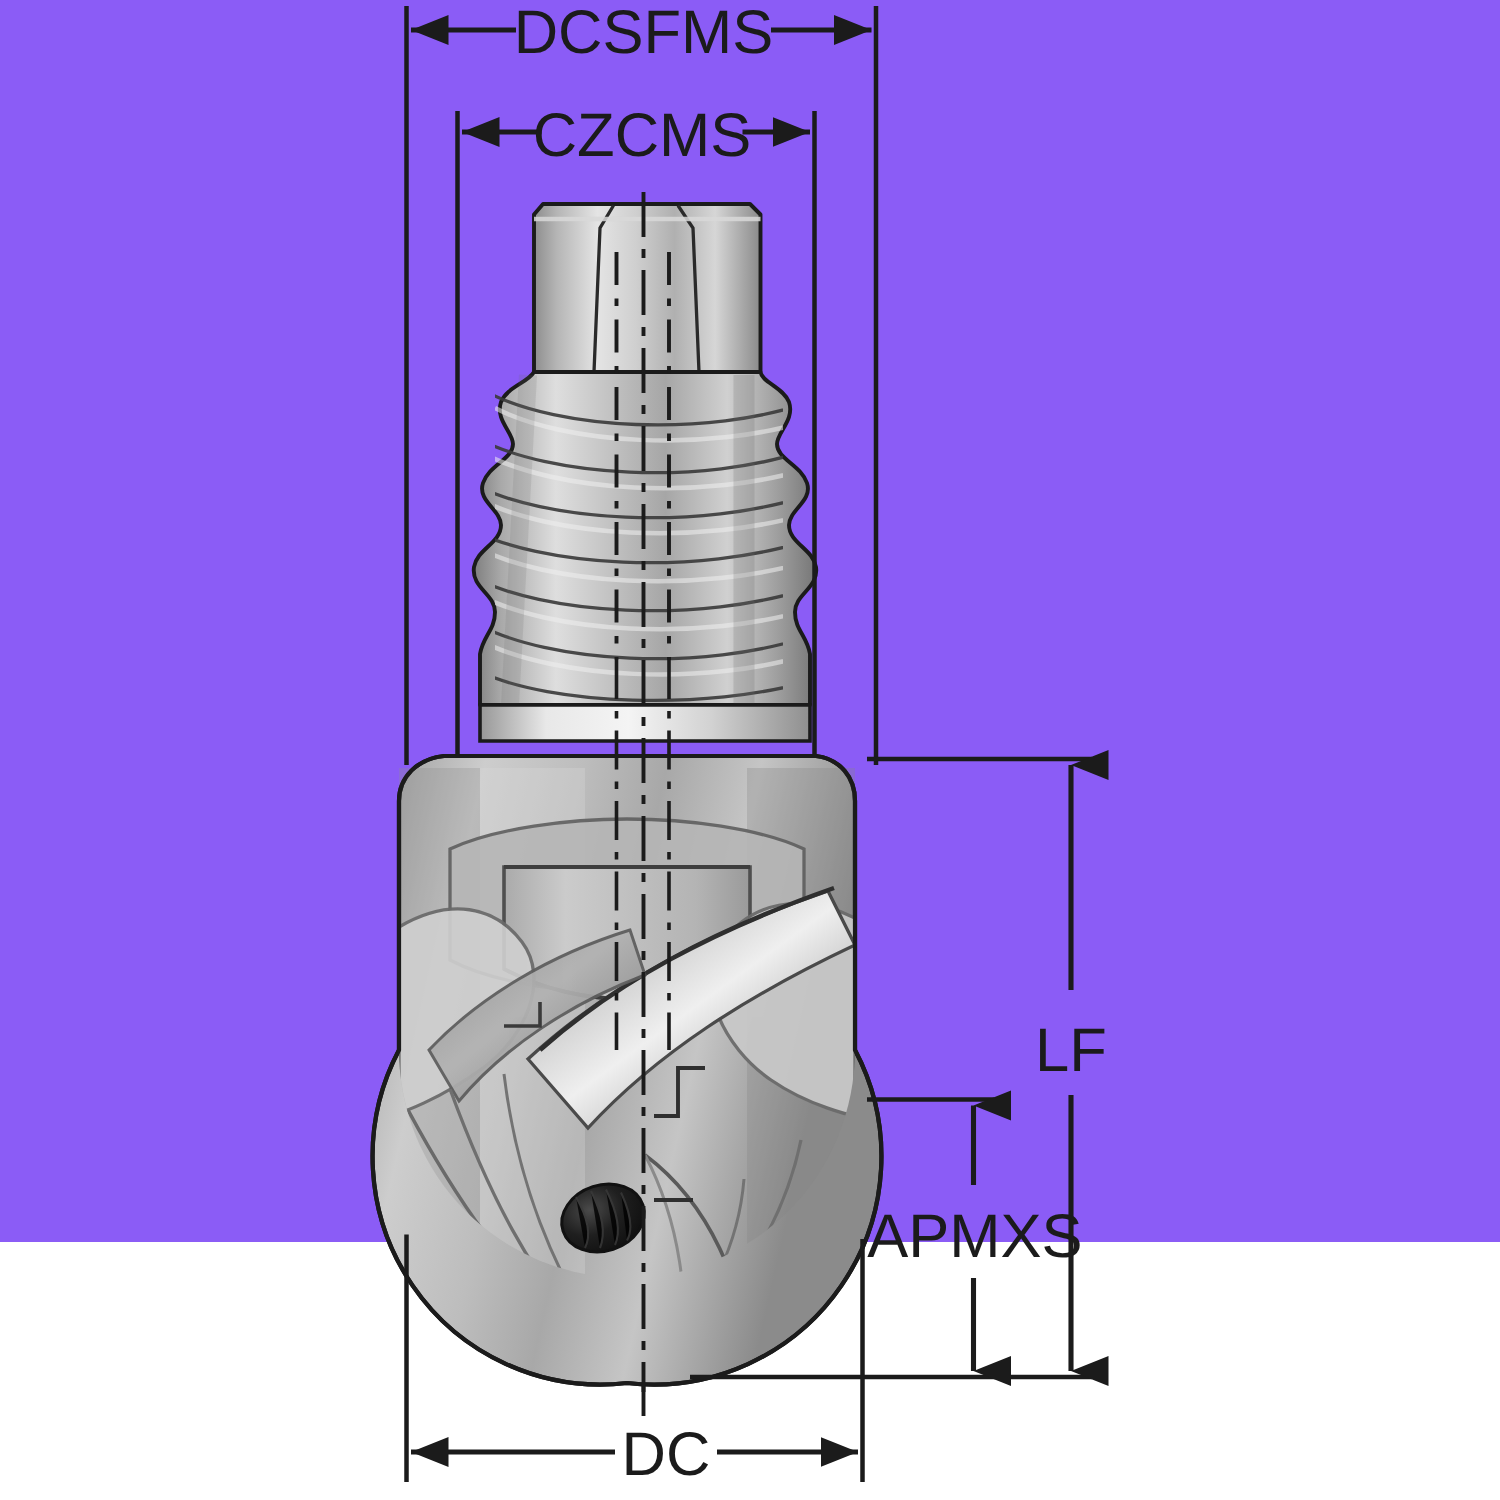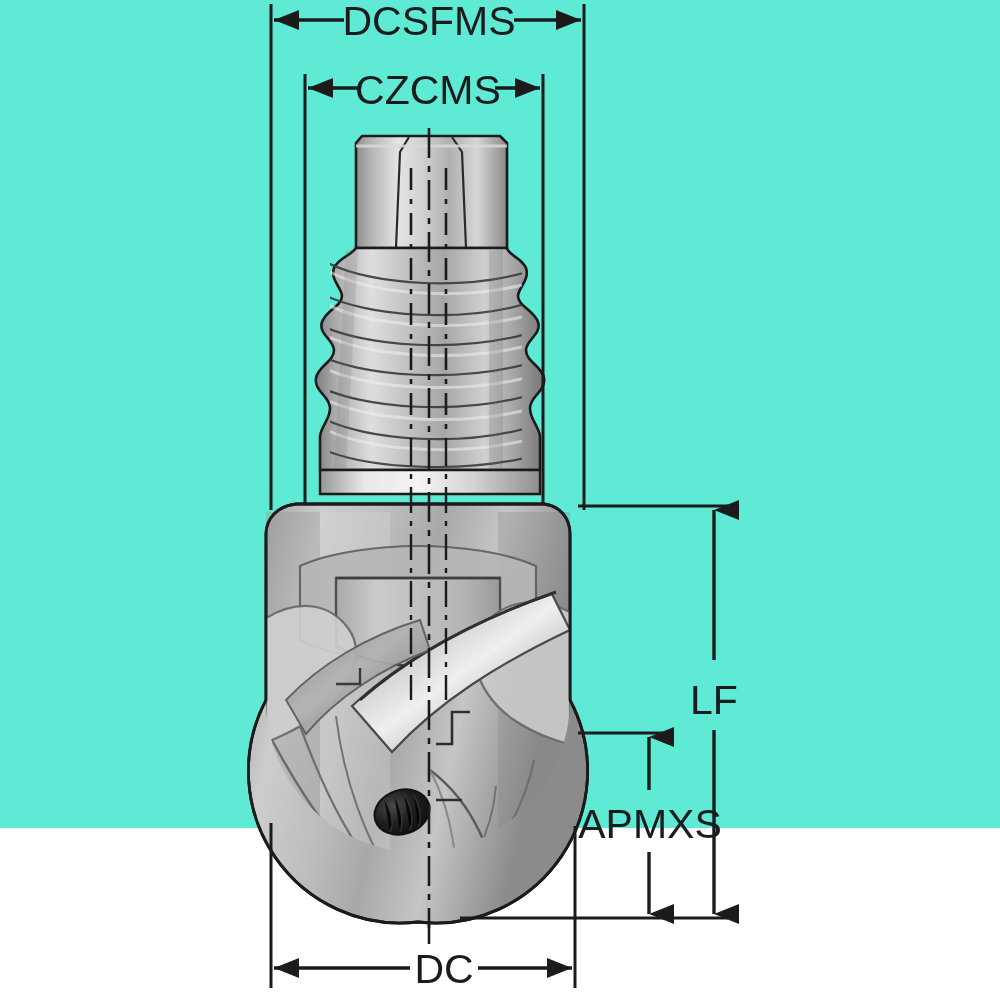--- a/index.html
+++ b/index.html
@@ -1,21 +1,21 @@
 <!DOCTYPE html>
 <html><head>
 <meta charset="utf-8">
 <title>Ball Nose End Mill Dimensional Drawing</title>
 <style>
   html,body{margin:0;padding:0;background:#ffffff;}
   body{
     font-family:"Liberation Sans", sans-serif;
     width:1000px;height:1000px;overflow:hidden;
   }
-  #stage{position:relative;width:1000px;height:828px;background:#5eead4;}
+  #stage{position:relative;width:1000px;height:828px;background:#8b5cf6;}
   #stage svg{position:absolute;left:0;top:0;width:1000px;height:1000px;display:block;}
   .dimtext{
     font-family:"Liberation Sans", sans-serif;
     font-size:41px;
     font-weight:400;
     fill:#1b1b1b;
     letter-spacing:0px;
   }
 </style>
 </head>

